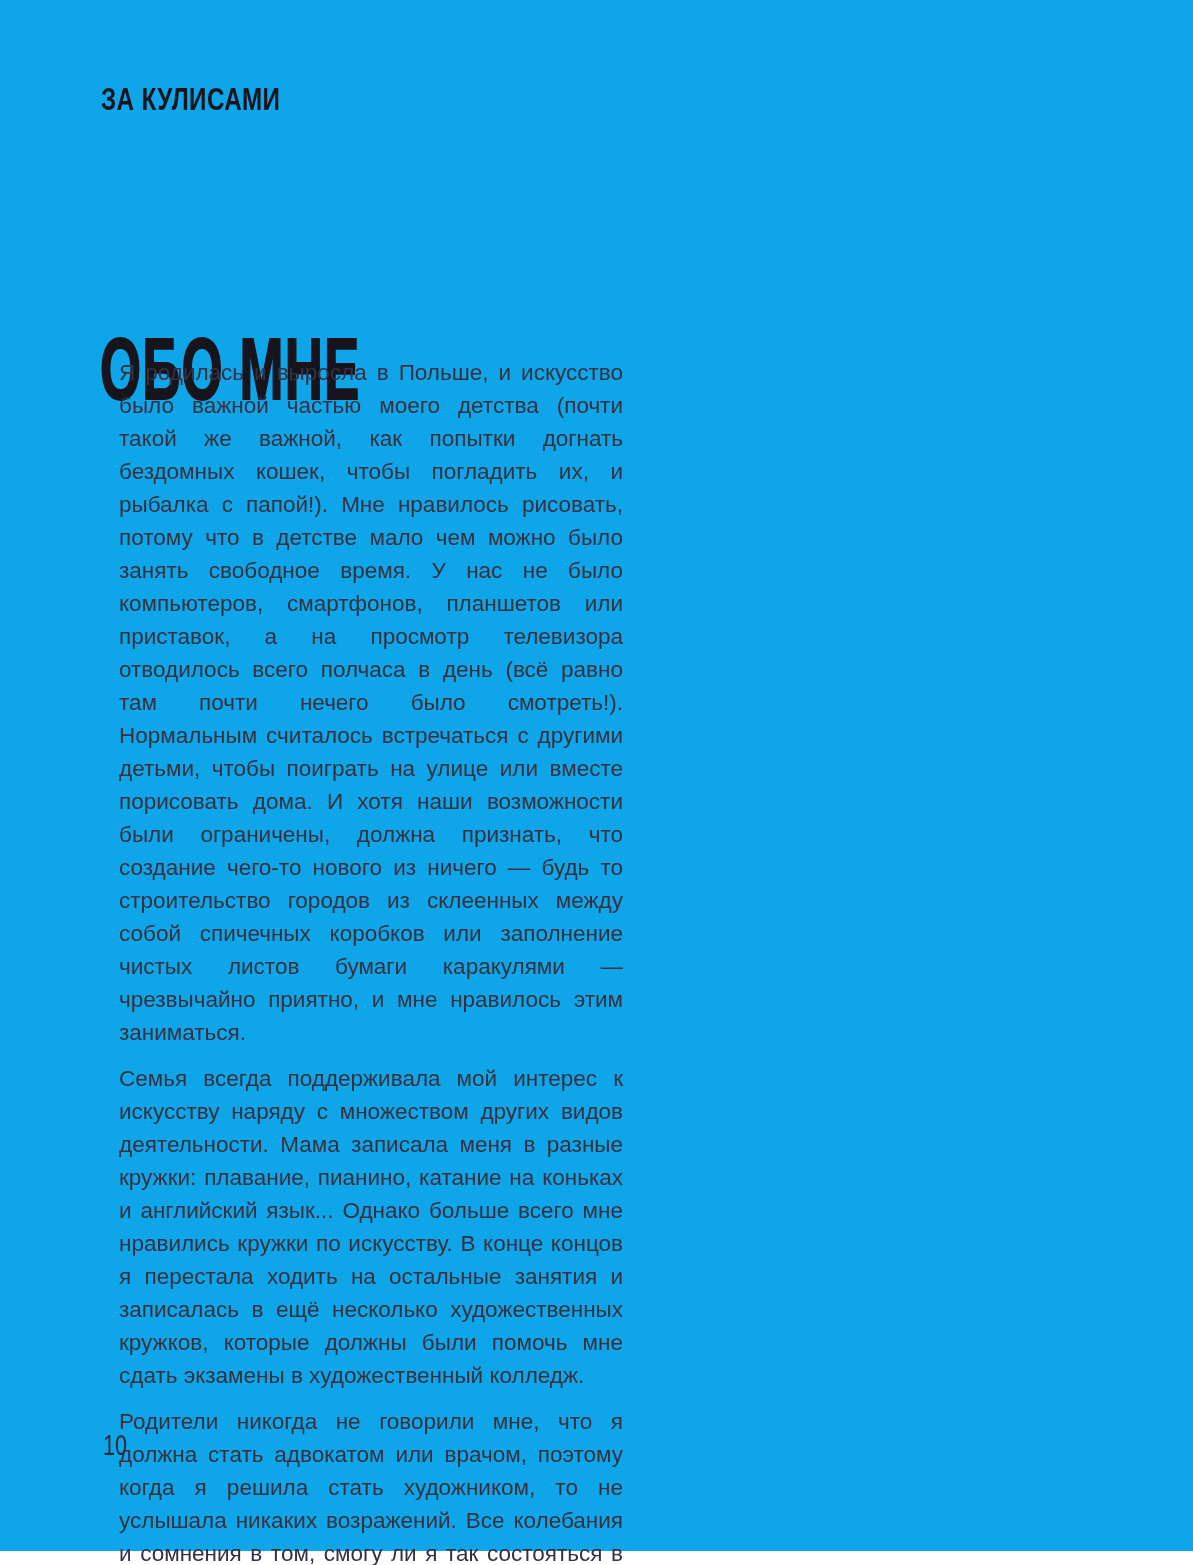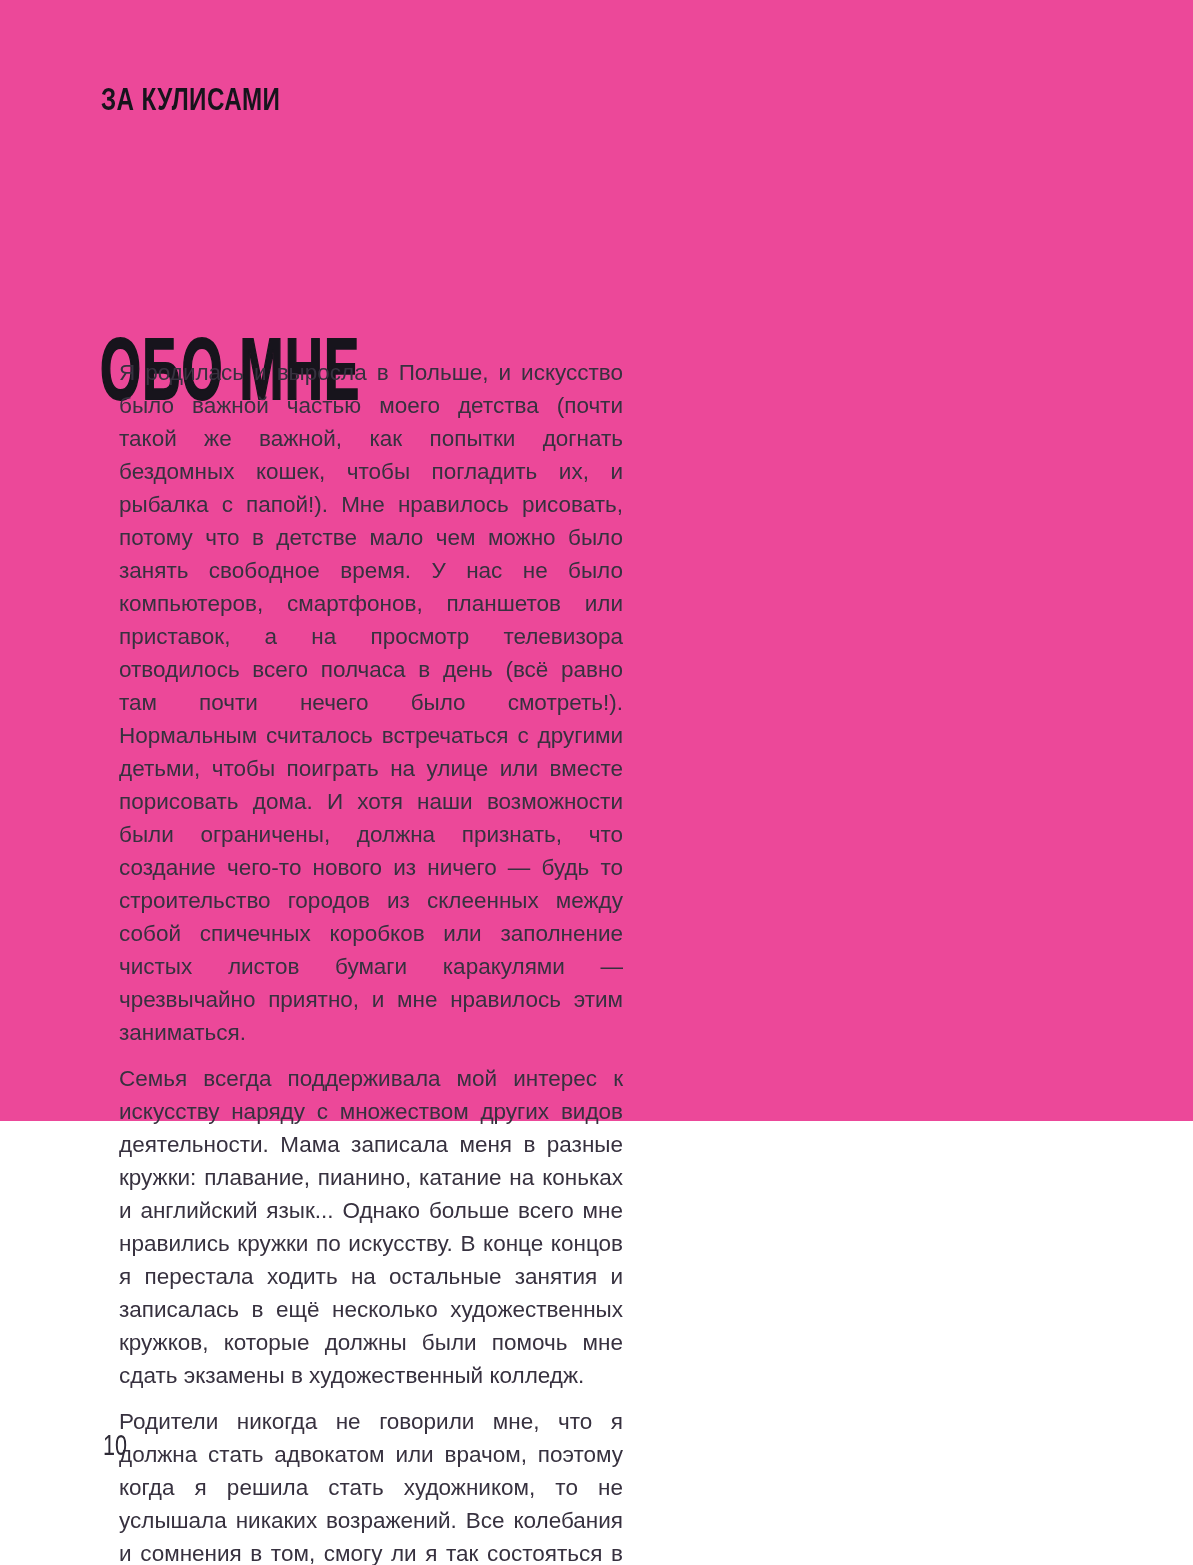--- a/index.html
+++ b/index.html
@@ -8,22 +8,22 @@
   }
   body {
     width: 1193px;
     height: 1565px;
     overflow: hidden;
     font-family: "Liberation Sans", sans-serif;
   }
   .page {
     position: relative;
     width: 1193px;
-    height: 1121px;
-    background: #ec4899;
+    height: 1551px;
+    background: #0ea5e9;
   }
   .running-head {
     position: absolute;
     left: 101px;
     top: 84px;
     font-size: 31px;
     font-weight: 700;
     line-height: 1;
     color: #17141c;
     letter-spacing: 0.5px;

